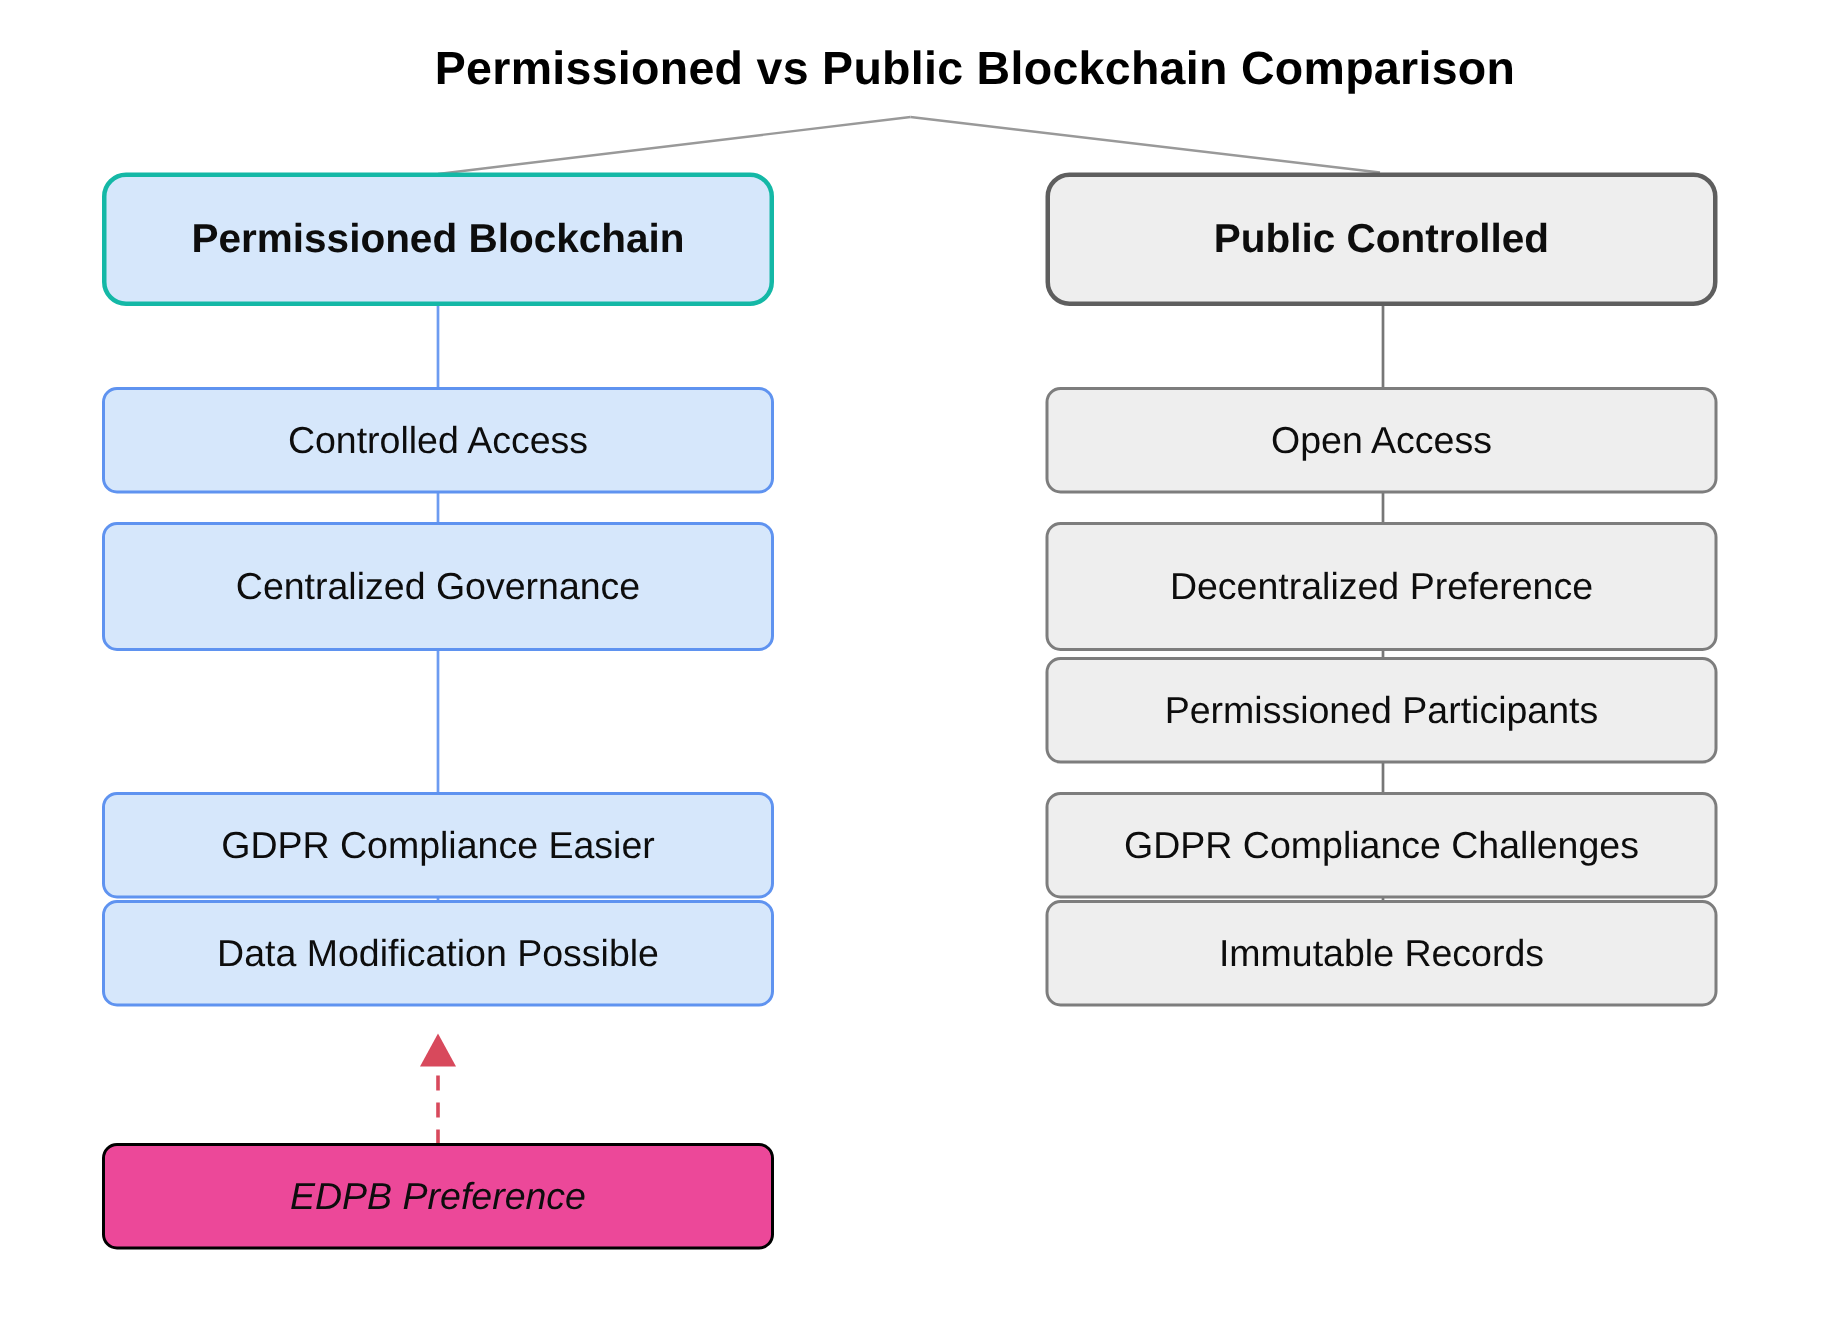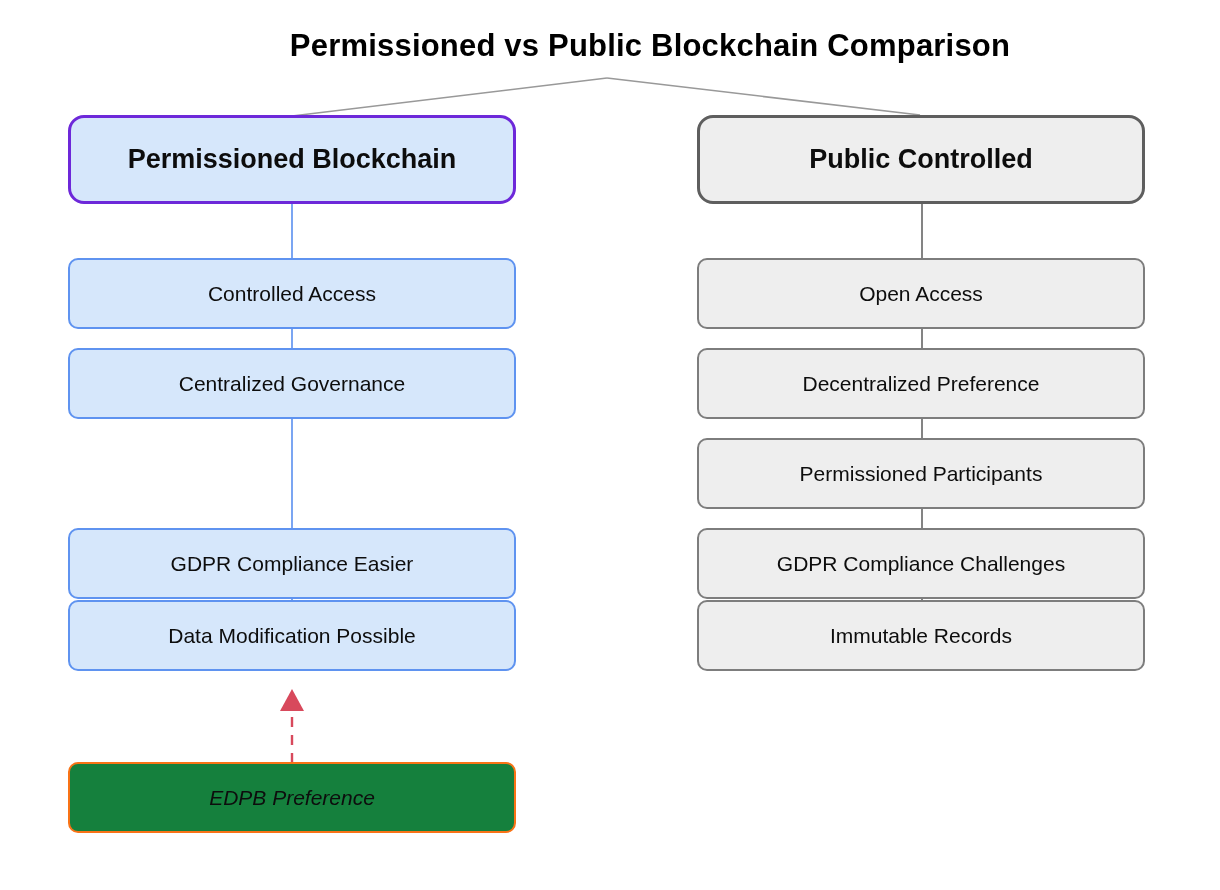--- a/index.html
+++ b/index.html
@@ -36,57 +36,57 @@
     z-index: 1;
   }
   .node {
     position: absolute;
     box-sizing: border-box;
     display: flex;
     align-items: center;
     justify-content: center;
     text-align: center;
     border-radius: 10px;
-    font-size: 21px;
+    font-size: 25px;
     color: #0d0d0d;
     z-index: 2;
     line-height: 1.2;
     padding: 0 10px;
   }
   .node.header-node {
     font-weight: bold;
     font-size: 27px;
     border-radius: 16px;
   }
   .node.blue {
     background: #d6e7fb;
     border: 2px solid #5f93f0;
   }
   .node.blue.header-node {
-    border: 3px solid #6d28d9;
+    border: 3px solid #14b8a6;
   }
   .node.gray {
     background: #eeeeee;
     border: 2px solid #7d7d7d;
   }
   .node.gray.header-node {
     border: 3px solid #5e5e5e;
   }
   .node.red {
-    background: #15803d;
-    border: 2px solid #f97316;
+    background: #ec4899;
+    border: 2px solid #000000;
     font-style: italic;
     text-align: right;
   }
   
   .col-left  { left: 68px;  width: 448px; }
   .col-right { left: 697px; width: 448px; }
   .row-header { top: 115px; height: 89px; }
   .row-0 { top: 258px; height: 71px; }
-  .row-1 { top: 348px; height: 71px; }
+  .row-1 { top: 348px; height: 86px; }
   .row-2 { top: 438px; height: 71px; }
   .row-3 { top: 528px; height: 71px; }
   .row-4 { top: 600px; height: 71px; }
   .row-annotation { top: 762px; height: 71px; }
 </style>
 </head>
 <body>
 
 <div class="canvas">
 

